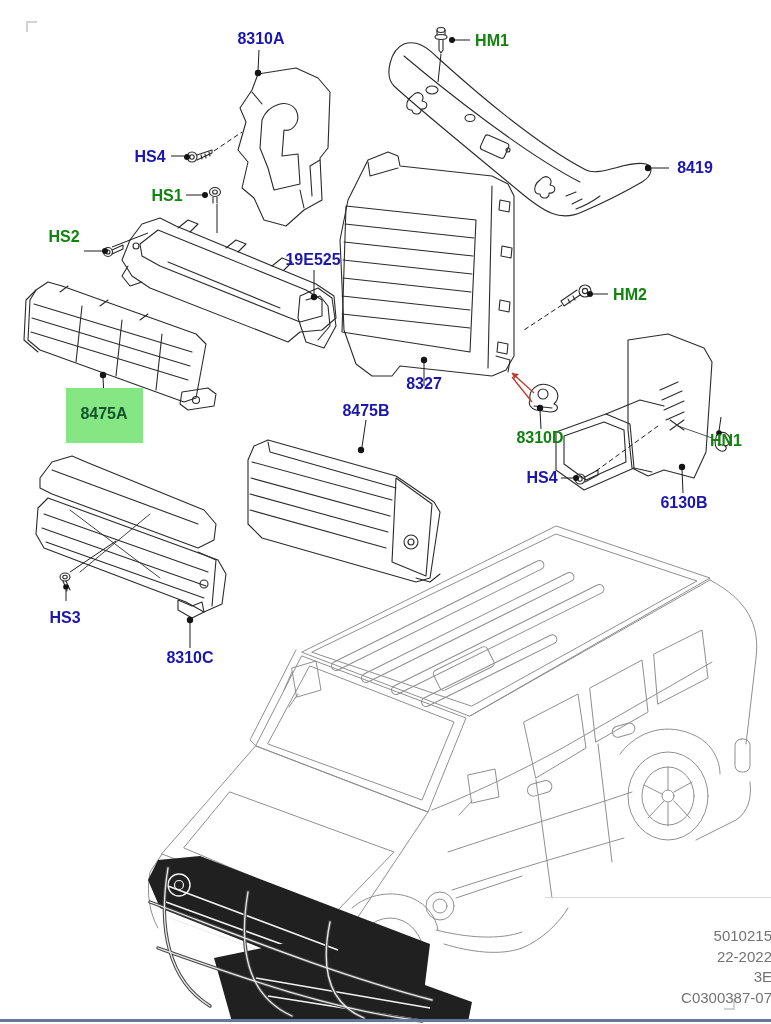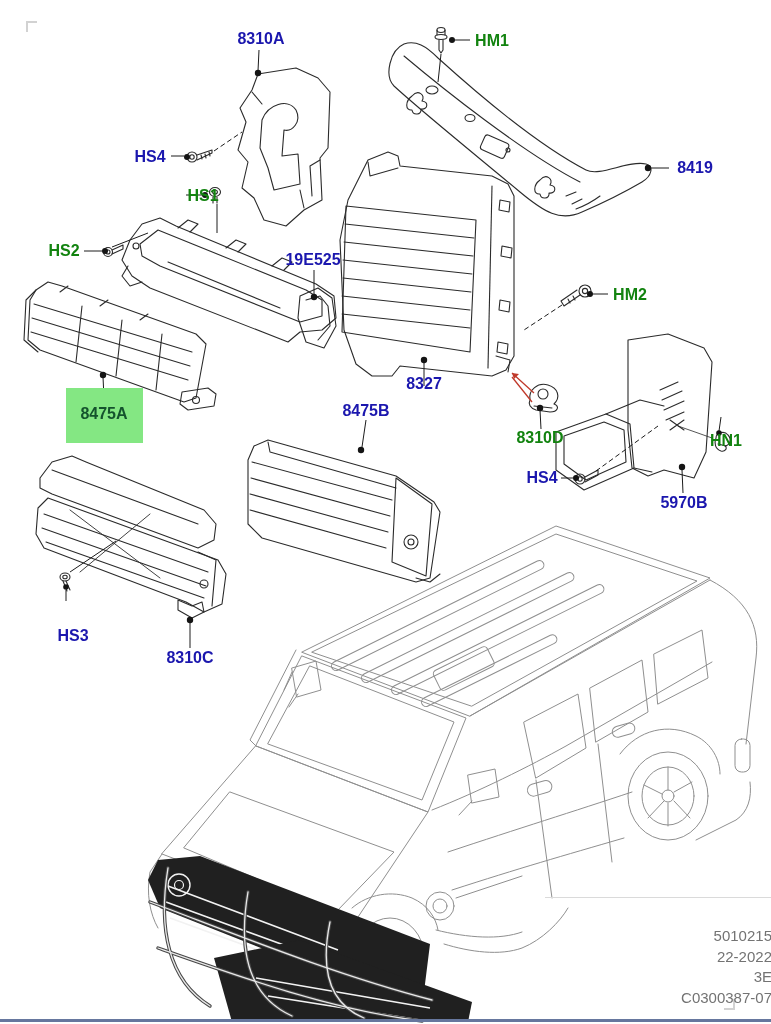--- a/index.html
+++ b/index.html
@@ -303,32 +303,32 @@
     <g stroke="#c0392b" stroke-width="1.3" fill="none">
       <path d="M512,373 L534,393 M512,377 L532,402"></path>
       <path d="M512,373 L519,374 L514,379 Z" fill="#c0392b" stroke="none"></path>
     </g>
   </svg>
 
   <span class="lbl c-blue" style="left:261px;top:39px;">8310A</span>
   <span class="lbl c-green" style="left:492px;top:41px;">HM1</span>
   <span class="lbl c-blue" style="left:150px;top:157px;">HS4</span>
   <span class="lbl c-blue" style="left:695px;top:168px;">8419</span>
-  <span class="lbl c-green" style="left:167px;top:196px;margin-left:36px;">HS1</span>
-  <span class="lbl c-green" style="left:64px;top:251px;">HS2</span>
+  <span class="lbl c-green" style="left:167px;top:196px;">HS1</span>
+  <span class="lbl c-green" style="left:64px;top:237px;">HS2</span>
   <span class="lbl c-blue" style="left:313px;top:260px;">19E525</span>
   <span class="lbl c-green" style="left:630px;top:295px;">HM2</span>
   <span class="lbl c-blue" style="left:424px;top:384px;">8327</span>
   <span class="lbl c-teal" style="left:104px;top:414px;z-index:5;">8475A</span>
   <span class="lbl c-blue" style="left:366px;top:411px;">8475B</span>
   <span class="lbl c-green" style="left:540px;top:438px;">8310D</span>
   <span class="lbl c-green" style="left:726px;top:409px;margin-top:32px;">HN1</span>
   <span class="lbl c-blue" style="left:542px;top:478px;">HS4</span>
-  <span class="lbl c-blue" style="left:684px;top:503px;">5970B</span>
-  <span class="lbl c-blue" style="left:65px;top:636px;margin-left:8px;">HS3</span>
+  <span class="lbl c-blue" style="left:684px;top:503px;">6130B</span>
+  <span class="lbl c-blue" style="left:65px;top:618px;">HS3</span>
   <span class="lbl c-blue" style="left:190px;top:658px;">8310C</span>
 
   <div id="sheet-info">
     <div>5010215</div>
     <div>22-2022</div>
     <div>3E</div>
     <div>C0300387-07</div>
   </div>
 
   <div id="rule-bottom"></div>

